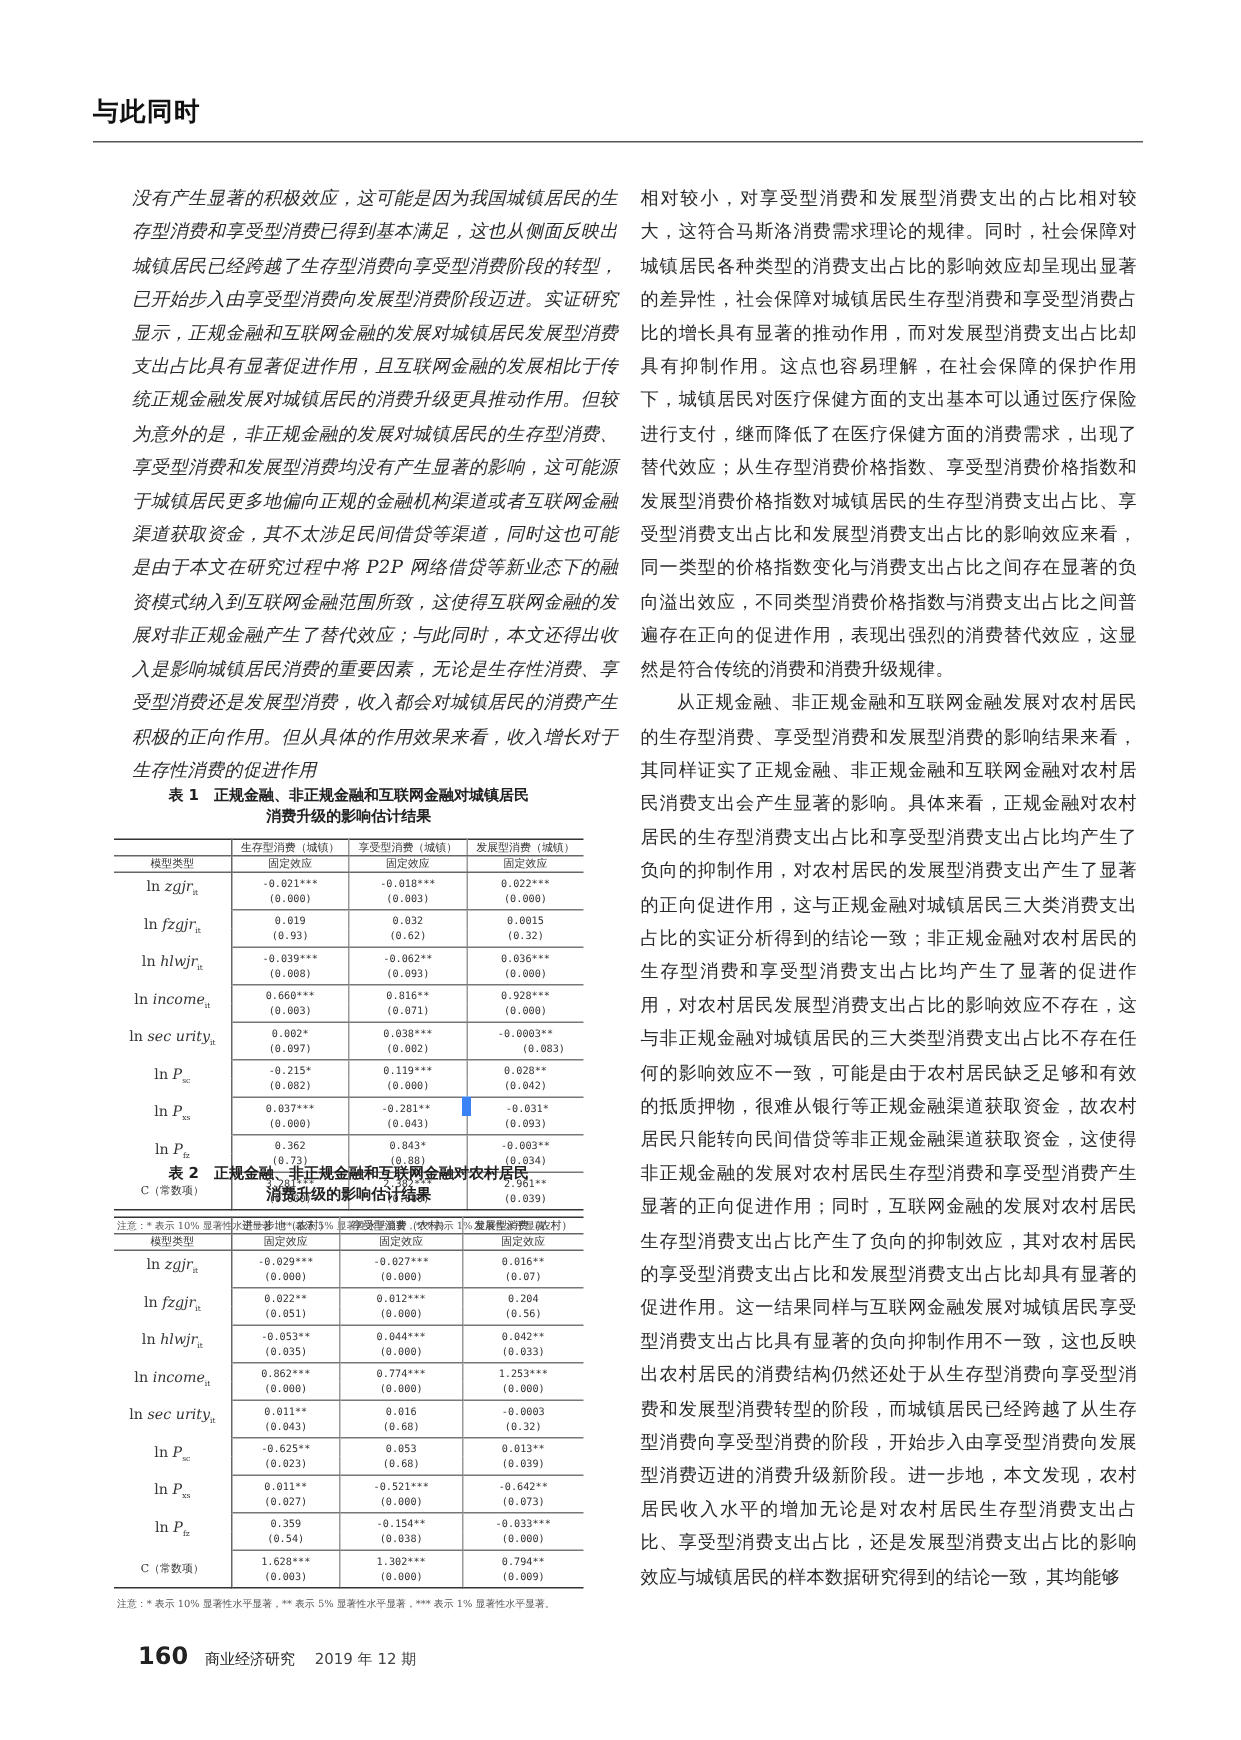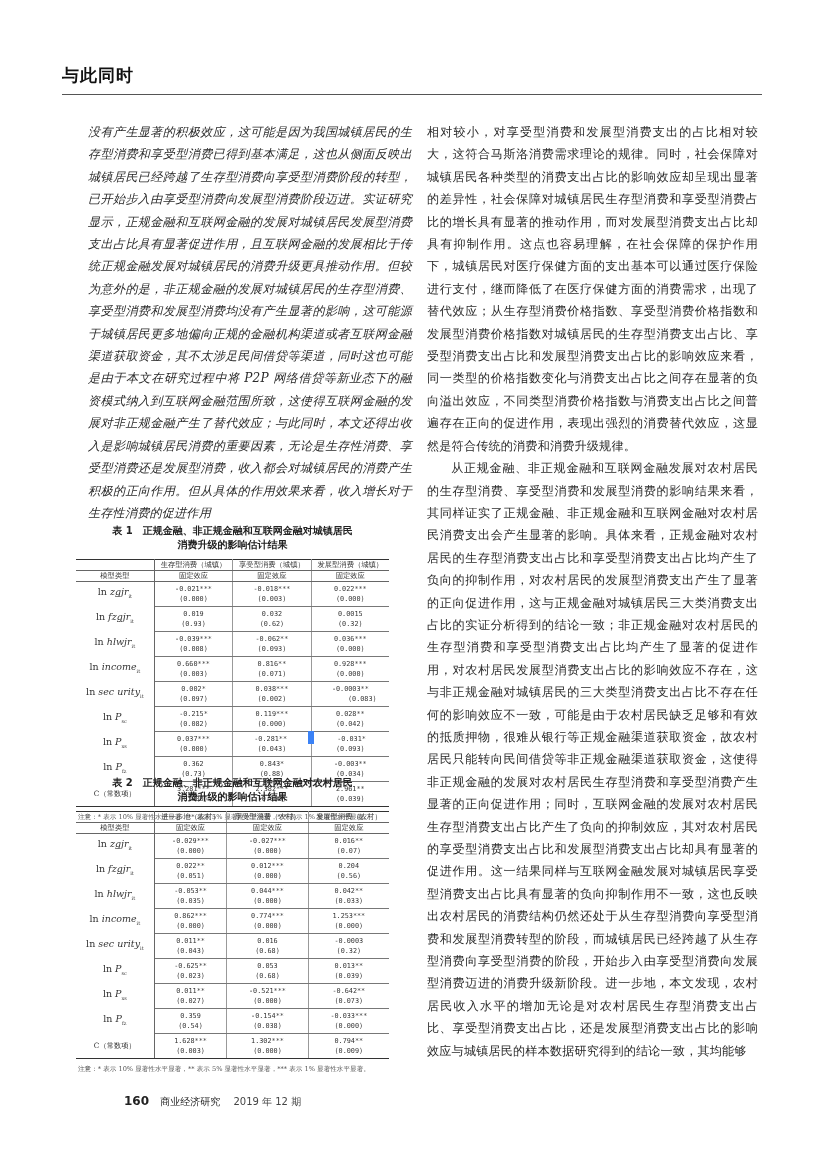--- a/index.html
+++ b/index.html
@@ -30,21 +30,21 @@
   table.reg td.lab { width: 25%; border-right: 1px solid #666; font-family: "DejaVu Serif", serif; font-size: 9.5px; margin-top: 30px; }
   table.reg td.lab i { font-style: italic; }
   table.reg td.lab sub { font-size: 5px; }
   table.reg tr.row-end td { border-bottom: 1px solid #777; }
   table.reg tr.row-last td { border-bottom: 1.2px solid #333; }
   table.reg .mono { font-family: "DejaVu Sans Mono", "Liberation Mono", monospace; font-size: 6.8px; }
   .tbl-note { font-size: 6.6px; line-height: 9.5px; color: #555; margin-top: 6px; padding-left: 2px; }
 
   .footer { position: absolute; left: 92px; top: 1094px; font-family: "DejaVu Sans", "Liberation Sans", sans-serif;
             font-size: 10px; color: #222; }
-  .footer .pg { font-weight: bold; font-size: 12px; margin-right: 8px; margin-left: 32px; }
+  .footer .pg { font-weight: bold; font-size: 16px; margin-right: 8px; }
   .footer .jn { font-weight: normal; margin-right: 10px; }
   .footer .iss { color: #444; }
 </style>
 </head>
 <body>
 
 <div class="section-header">
   <div class="section-title">与此同时</div>
   <div class="section-rule"></div>
 </div>

